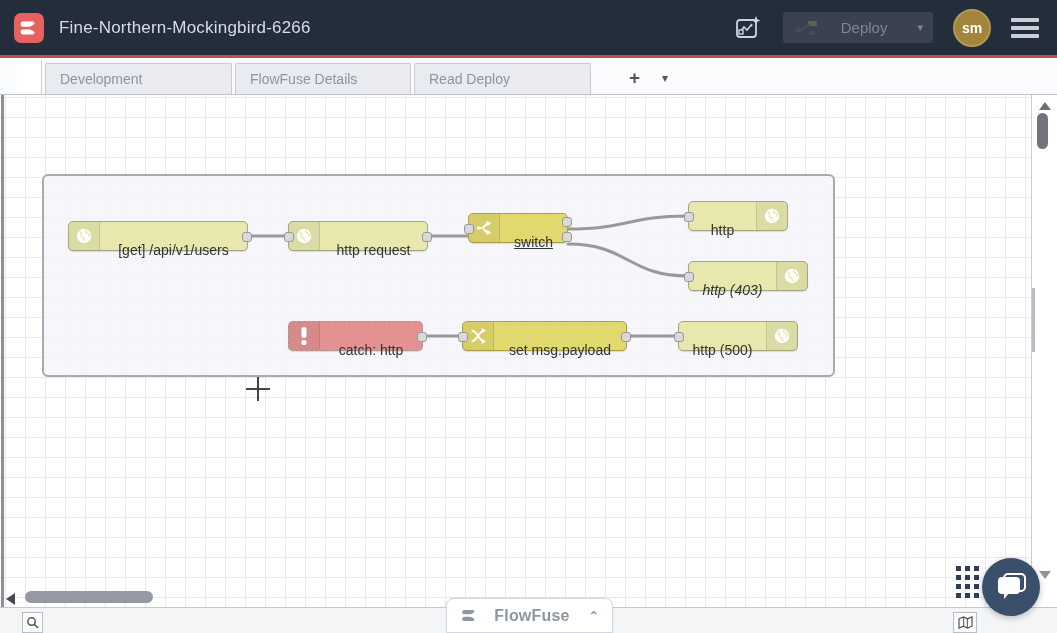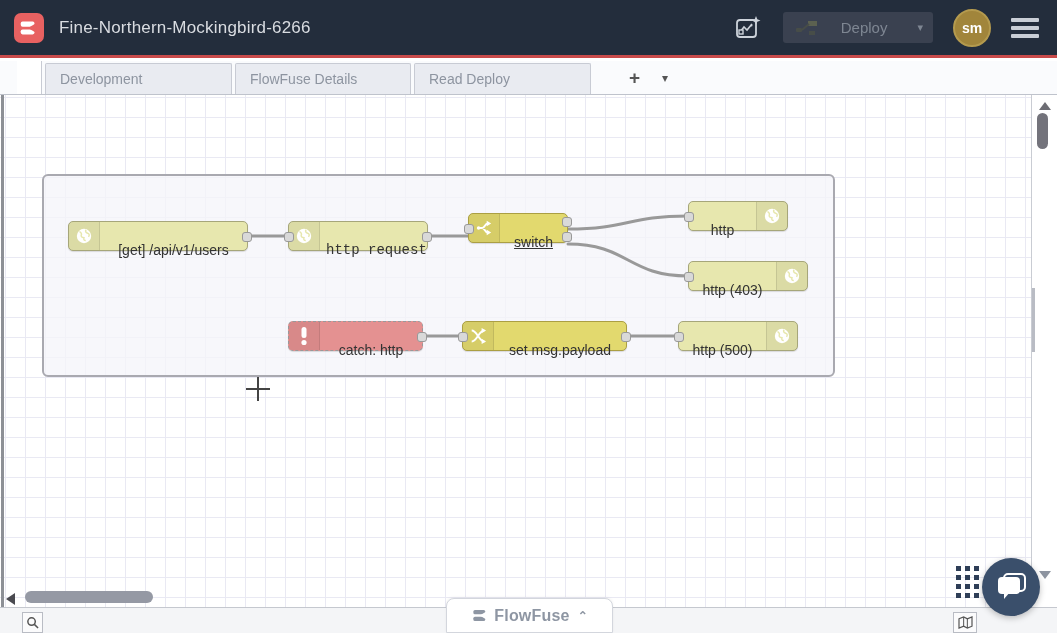--- a/index.html
+++ b/index.html
@@ -70,21 +70,21 @@
   
   .footer{position:absolute;left:0;top:607px;width:1057px;height:26px;background:#f4f5f7;
           border-top:1px solid #c5c8cf;box-sizing:border-box;}
   .sq-btn{position:absolute;width:21px;height:21px;background:#fbfbfc;border:1px solid #b9bcc4;
           box-sizing:border-box;display:flex;align-items:center;justify-content:center;
           color:#555;font-size:13px;cursor:pointer;}
 
   
   .ff-badge{position:absolute;left:446px;top:598px;width:167px;height:35px;background:#fff;
             border:1px solid #d3d6dd;border-radius:8px 8px 0 0;box-sizing:border-box;
-            display:flex;align-items:center;justify-content:center;gap:4px;cursor:pointer;
+            display:flex;align-items:center;justify-content:center;gap:15px;cursor:pointer;
             box-shadow:0 -1px 3px rgba(0,0,0,.05);z-index:5;}
   .ff-badge .txt{color:#8e96a3;font-size:16px;font-weight:bold;letter-spacing:.2px;}
   .ff-badge .chev{color:#8e96a3;font-size:12px;font-weight:bold;margin-left:4px;}
   .dots{position:absolute;left:956px;top:566px;display:grid;grid-template-columns:repeat(3,5px);
         grid-auto-rows:5px;gap:4px;z-index:6;}
   .dots span{background:#2e3e57;}
   .chat{position:absolute;left:982px;top:558px;width:58px;height:58px;border-radius:50%;background:#3a4f6b;
         display:flex;align-items:center;justify-content:center;cursor:pointer;z-index:7;
         box-shadow:0 2px 6px rgba(0,0,0,.25);}
 </style>
@@ -158,21 +158,21 @@
       <div class="node" style="left: 68px; top: 126px; width: 180px; background: rgb(231, 231, 174); border: 1px solid rgb(166, 166, 122);">
         <span class="icon-box icon-left">
           <svg width="18" height="18" viewBox="0 0 20 20">
             <circle cx="10" cy="10" r="8" fill="#fff"></circle>
             <path d="M5 5 q3 2 2 4 t3 3 q-1 3 2 3 M12 3 q-1 3 2 4 t1 4" fill="none" stroke="#e7e7ae" stroke-width="1.6"></path>
           </svg>
         </span>
         <span class="lbl">[get] /api/v1/users</span>
         <span class="port" style="right: -5px; top: 10px;"></span>
       </div>
-      <div class="node" style="left: 288px; top: 126px; width: 140px; background: rgb(231, 231, 174); border: 1px solid rgb(166, 166, 122); font-family: Liberation Mono, monospace;">
+      <div class="node" style="left: 288px; top: 126px; width: 140px; background: rgb(231, 231, 174); border: 1px solid rgb(166, 166, 122);">
         <span class="icon-box icon-left">
           <svg width="18" height="18" viewBox="0 0 20 20">
             <circle cx="10" cy="10" r="8" fill="#fff"></circle>
             <path d="M5 5 q3 2 2 4 t3 3 q-1 3 2 3 M12 3 q-1 3 2 4 t1 4" fill="none" stroke="#e7e7ae" stroke-width="1.6"></path>
           </svg>
         </span>
         <span class="lbl">http request</span>
         <span class="port" style="left: -5px; top: 10px;"></span>
         <span class="port" style="right: -5px; top: 10px;"></span>
       </div>
@@ -193,21 +193,21 @@
       <div class="node" style="left: 688px; top: 106px; width: 100px; background: rgb(231, 231, 174); border: 1px solid rgb(166, 166, 122);">
         <span class="lbl">http</span>
         <span class="icon-box icon-right">
           <svg width="18" height="18" viewBox="0 0 20 20">
             <circle cx="10" cy="10" r="8" fill="#fff"></circle>
             <path d="M5 5 q3 2 2 4 t3 3 q-1 3 2 3 M12 3 q-1 3 2 4 t1 4" fill="none" stroke="#e7e7ae" stroke-width="1.6"></path>
           </svg>
         </span>
         <span class="port" style="left: -5px; top: 10px;"></span>
       </div>
-      <div class="node" style="left: 688px; top: 166px; width: 120px; background: rgb(231, 231, 174); border: 1px solid rgb(166, 166, 122);">
+      <div class="node" style="left: 688px; top: 166px; width: 120px; background: rgb(231, 231, 174); border: 1px solid rgb(166, 166, 122); font-style: italic;">
         <span class="lbl">http (403)</span>
         <span class="icon-box icon-right">
           <svg width="18" height="18" viewBox="0 0 20 20">
             <circle cx="10" cy="10" r="8" fill="#fff"></circle>
             <path d="M5 5 q3 2 2 4 t3 3 q-1 3 2 3 M12 3 q-1 3 2 4 t1 4" fill="none" stroke="#e7e7ae" stroke-width="1.6"></path>
           </svg>
         </span>
         <span class="port" style="left: -5px; top: 10px;"></span>
       </div>
       <div class="node" style="left: 288px; top: 226px; width: 135px; background: rgb(228, 145, 145); border: 1px dashed rgb(153, 153, 153);">

